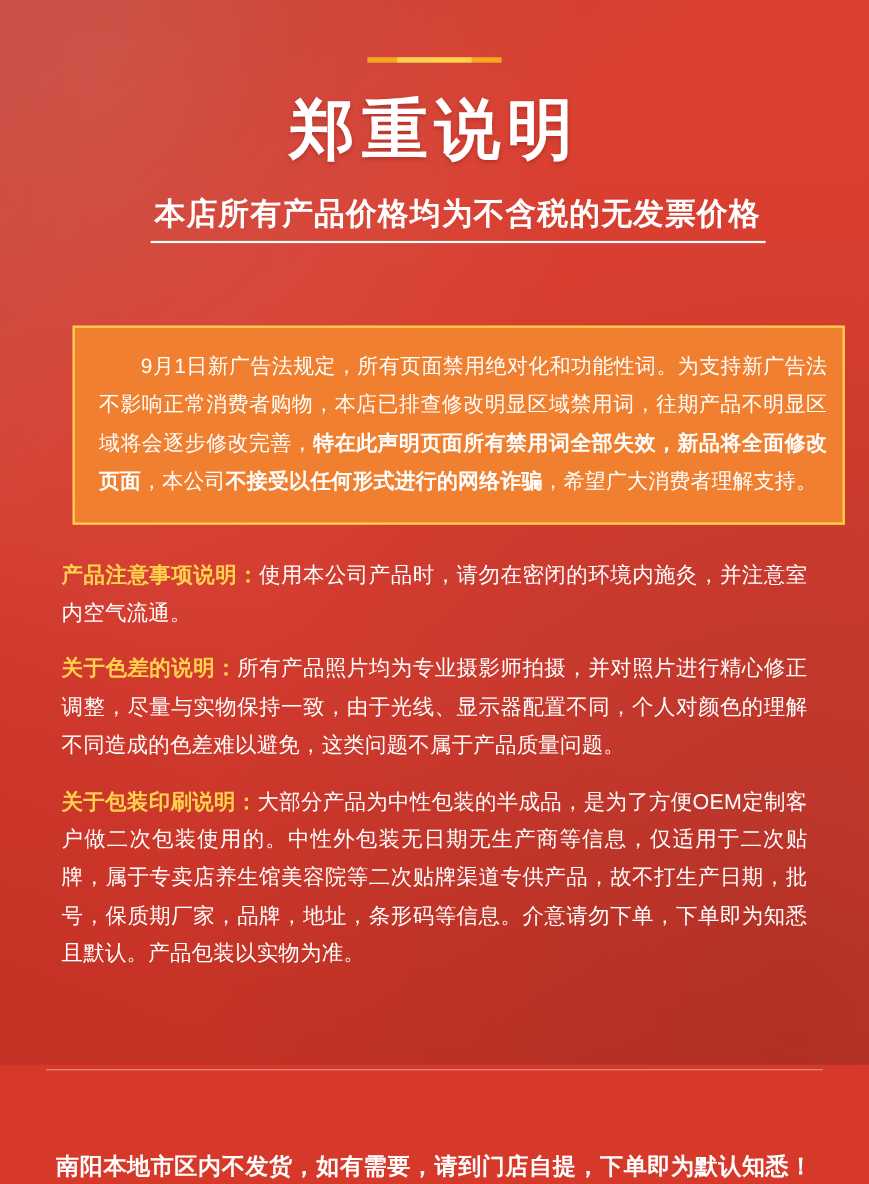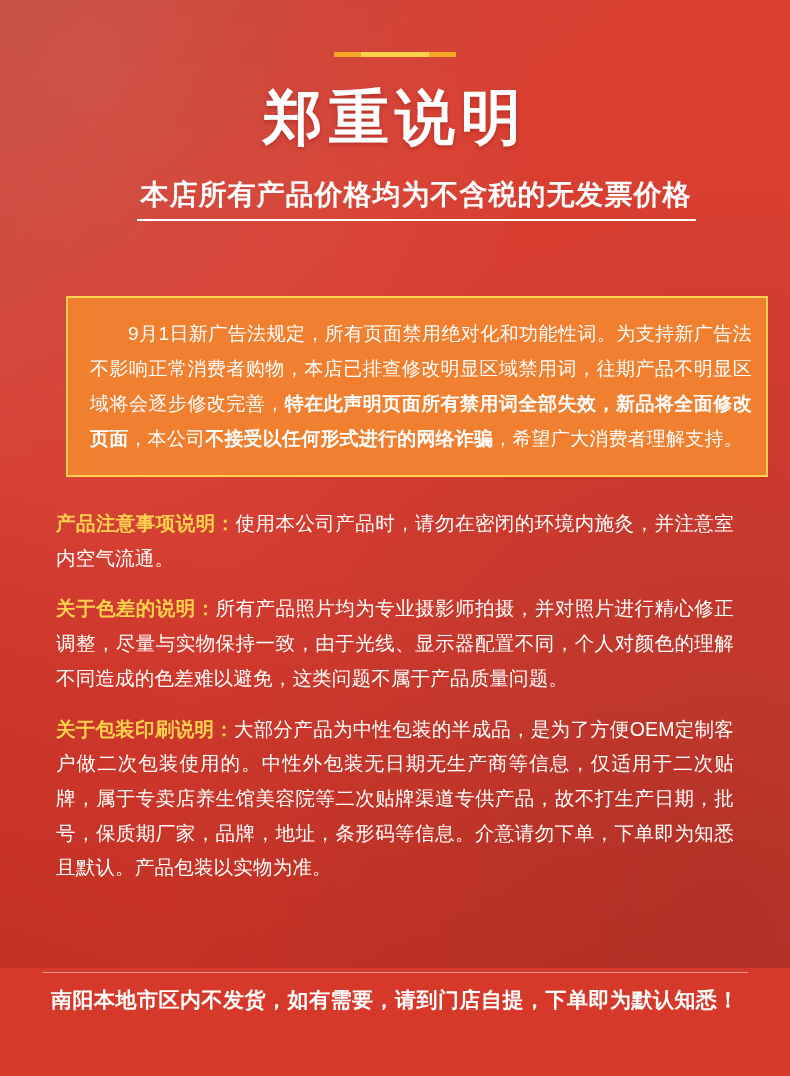--- a/index.html
+++ b/index.html
@@ -149,21 +149,21 @@
   .footer-rule {
     position: absolute;
     left: 42px;
     right: 42px;
     top: 972px;
     height: 1px;
     background: rgba(255,255,255,0.45);
   }
   .footer-note {
     position: absolute;
-    top: 986px;
+    top: 1046px;
     left: 0;
     right: 0;
     text-align: center;
     color: #ffffff;
     font-size: 21px;
     font-weight: bold;
     letter-spacing: 0.5px;
   }
 </style>
 </head>

